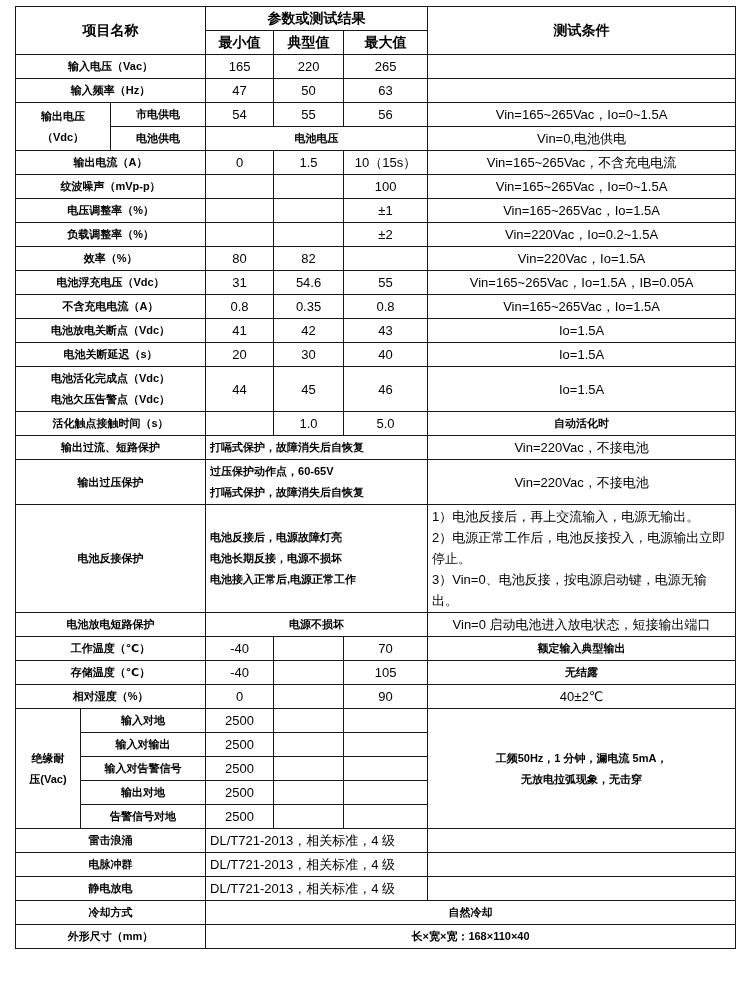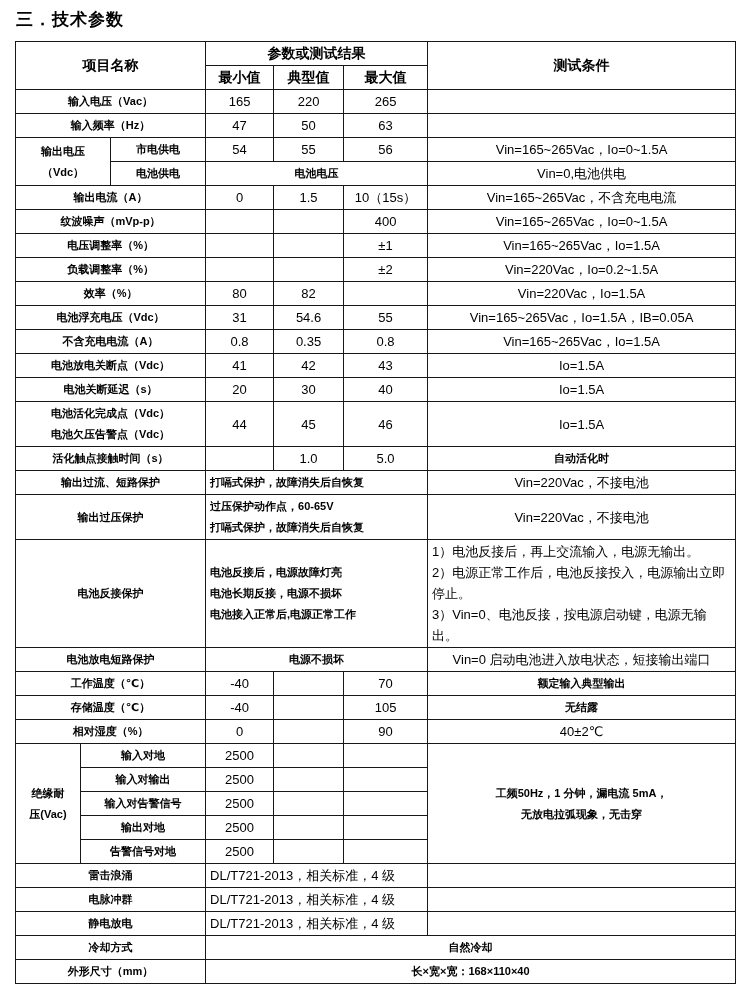--- a/index.html
+++ b/index.html
@@ -41,21 +41,20 @@
   }
   table.spec tr { height: 23px; }
   table.spec tr.hdr { height: 24px; }
   table.spec td.bold { font-weight: bold; font-size: 11px; }
   table.spec td.left { text-align: left; }
 </style>
 </head>
 <body>
 
 <div class="page">
-  <div class="title">三．技术参数</div>
 
   <table class="spec">
     <colgroup>
       <col style="width:65px">
       <col style="width:30px">
       <col style="width:95px">
       <col style="width:68px">
       <col style="width:70px">
       <col style="width:84px">
       <col style="width:308px">
@@ -103,21 +102,21 @@
           <td colspan="3" class="bold">输出电流（A）</td>
           <td>0</td>
           <td>1.5</td>
           <td>10（15s）</td>
           <td>Vin=165~265Vac，不含充电电流</td>
         </tr>
         <tr>
           <td colspan="3" class="bold">纹波噪声（mVp-p）</td>
           <td></td>
           <td></td>
-          <td>400</td>
+          <td>100</td>
           <td>Vin=165~265Vac，Io=0~1.5A</td>
         </tr>
         <tr>
           <td colspan="3" class="bold">电压调整率（%）</td>
           <td></td>
           <td></td>
           <td>±1</td>
           <td>Vin=165~265Vac，Io=1.5A</td>
         </tr>
         <tr>

